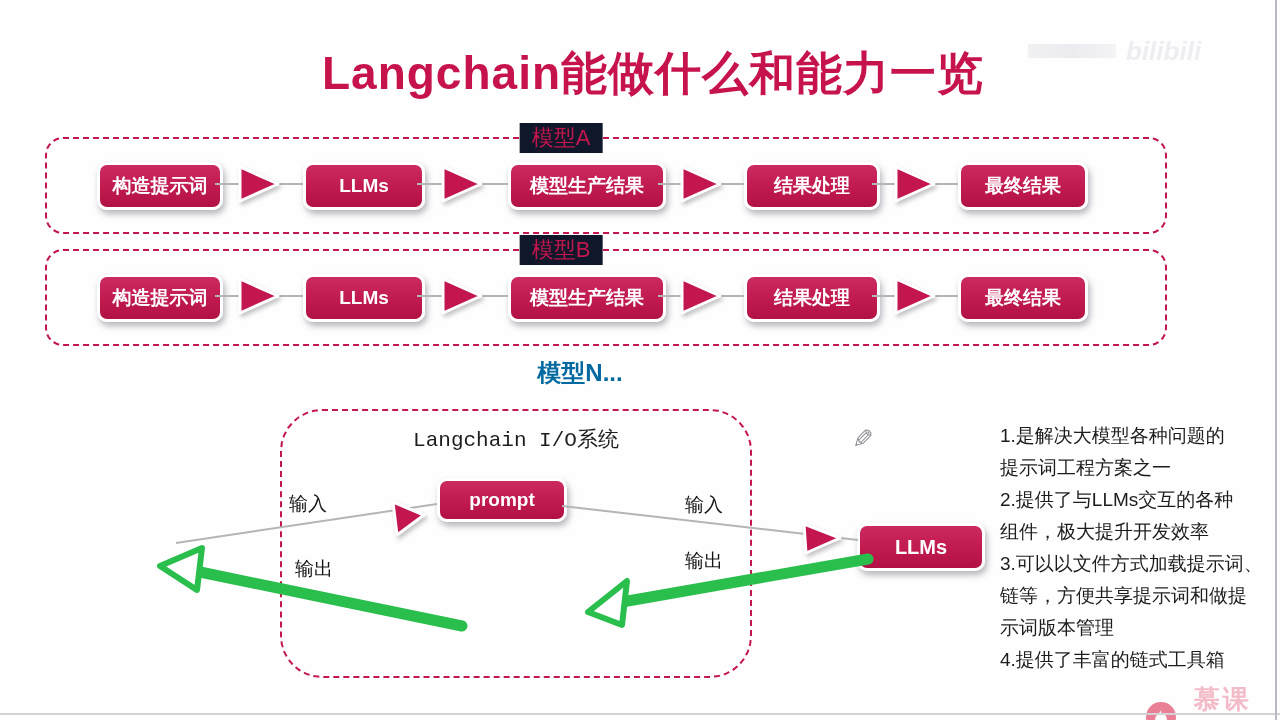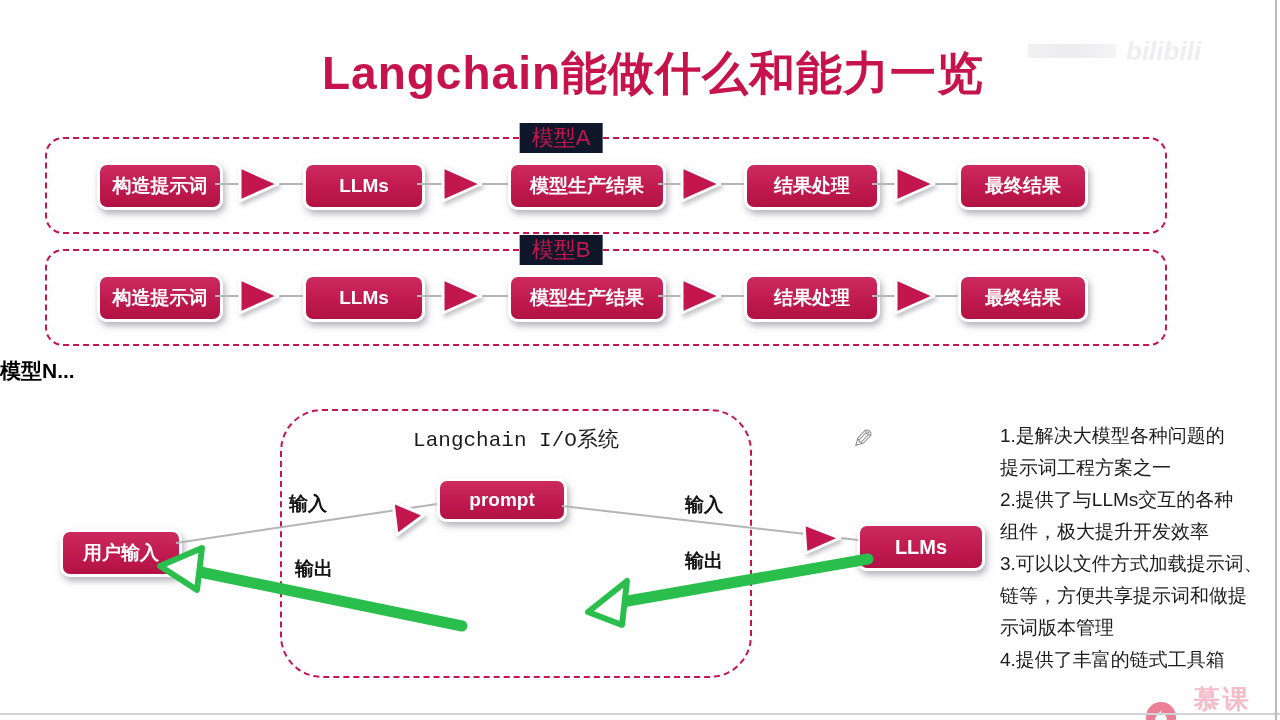--- a/index.html
+++ b/index.html
@@ -36,32 +36,32 @@
     box-shadow:2px 4px 6px rgba(110,110,125,.5);
     color:#ffffff;font-weight:bold;font-size:19px;white-space:nowrap;
   }
   .box-a .pill,.box-b .pill{top:23px;height:42px;}
   .p1{left:50px;width:120px;}
   .p2{left:256px;width:116px;}
   .p3{left:461px;width:152px;}
   .p4{left:697px;width:130px;}
   .p5{left:911px;width:124px;}
   
-  .model-n{position:absolute;left:0;top:357px;width:1160px;
-    color:#000000;font-size:21px;font-weight:bold;}
+  .model-n{position:absolute;left:0;top:357px;width:1160px;text-align:center;
+    color:#0369a1;font-size:24px;font-weight:bold;}
   
   .io-box{position:absolute;left:280px;top:409px;width:468px;height:265px;
     border:2px dashed #c3164f;border-radius:42px;font-family:Liberation Mono, monospace;}
   .io-title{position:absolute;left:0;top:14px;width:100%;text-align:center;
     color:#1d1d1d;font-size:21px;font-weight:normal;}
   .pill-prompt{left:437px;top:478px;width:124px;height:38px;font-size:19px;}
   .pill-parsers{left:425px;top:587px;width:160px;height:40px;font-size:19px;}
   .pill-user{left:60px;top:529px;width:116px;height:42px;}
   .pill-llms2{left:857px;top:523px;width:122px;height:42px;font-size:20px;}
-  .io-label{position:absolute;color:#141414;font-size:19px;font-weight:bold;white-space:nowrap;}
+  .io-label{position:absolute;color:#141414;font-size:19px;font-weight:normal;white-space:nowrap;}
   .lab-in-l{left:289px;top:491px;}
   .lab-out-l{left:295px;top:556px;}
   .lab-in-r{left:685px;top:492px;}
   .lab-out-r{left:685px;top:548px;}
   
   .overlay{position:absolute;left:0;top:0;pointer-events:none;}
   .conn{stroke:#b5b5b5;stroke-width:2;}
   .tri{fill:#c3164f;stroke:#ffffff;stroke-width:3;stroke-linejoin:round;
        filter:drop-shadow(2px 3px 2px rgba(90,90,100,.35));}
   .green-line{stroke:#2abf4d;stroke-width:11;stroke-linecap:round;}
@@ -113,21 +113,20 @@
     <div class="pill p5">最终结果</div>
   </div>
 
   <div class="model-n">模型N...</div>
 
   <div class="io-box">
     <div class="io-title">Langchain I/O系统</div>
   </div>
 
   <div class="pill pill-prompt">prompt</div>
-  <div class="pill pill-user">用户输入</div>
   <div class="pill pill-llms2">LLMs</div>
 
   <span class="io-label lab-in-l">输入</span>
   <span class="io-label lab-out-l">输出</span>
   <span class="io-label lab-in-r">输入</span>
   <span class="io-label lab-out-r">输出</span>
 
   <svg class="overlay" width="1280" height="720" viewBox="0 0 1280 720">
 
     <g>

